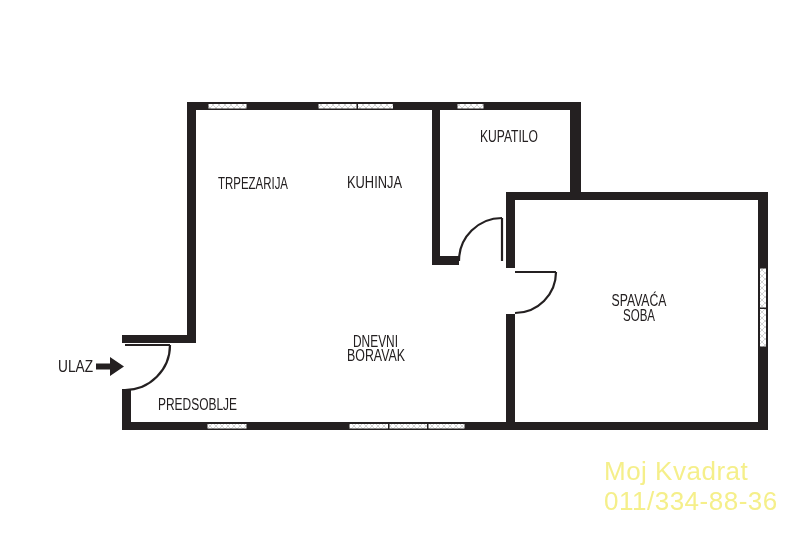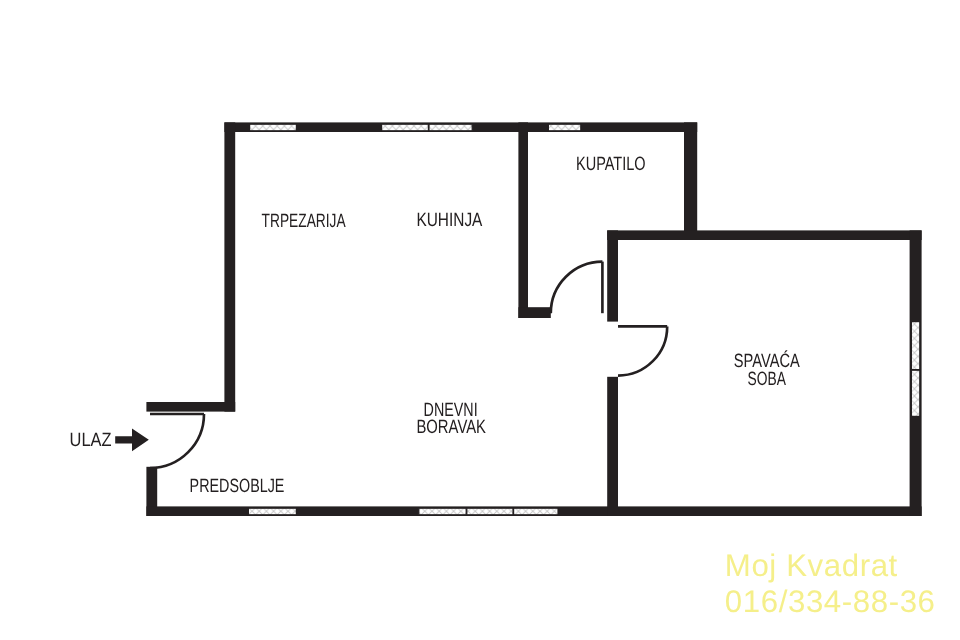--- a/index.html
+++ b/index.html
@@ -122,16 +122,16 @@
       <text class="room-label" x="639" y="320.5" textLength="32" lengthAdjust="spacingAndGlyphs">SOBA</text>
       <text class="room-label" x="375.5" y="347" textLength="45" lengthAdjust="spacingAndGlyphs">DNEVNI</text>
       <text class="room-label" x="376" y="361" textLength="58" lengthAdjust="spacingAndGlyphs">BORAVAK</text>
       <text class="room-label" x="197.5" y="410" textLength="79" lengthAdjust="spacingAndGlyphs">PREDSOBLJE</text>
       <text class="room-label" x="75.5" y="372" textLength="35" lengthAdjust="spacingAndGlyphs">ULAZ</text>
     </g>
   </svg>
 
   <div class="watermark">
     <div>Moj Kvadrat</div>
-    <div>016/334-88-36</div>
+    <div>011/334-88-36</div>
   </div>
 
 </div>
 
 </body></html>

